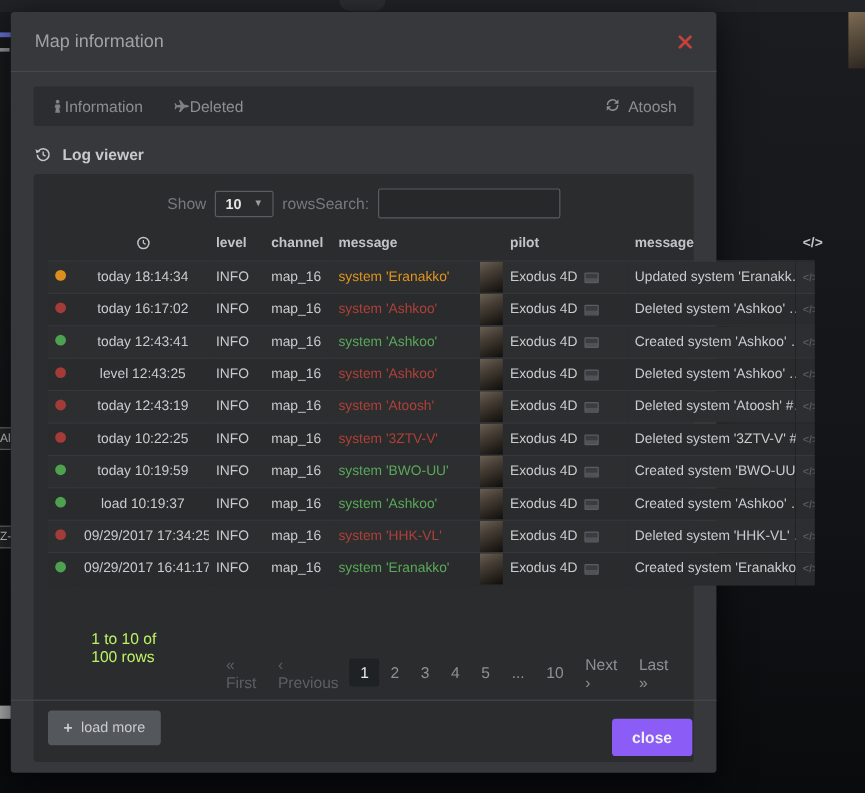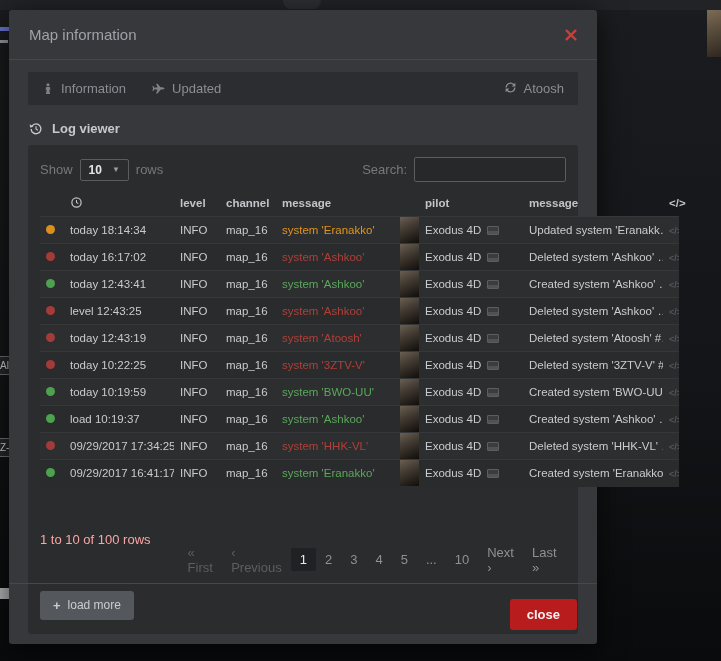--- a/index.html
+++ b/index.html
@@ -35,91 +35,91 @@
     border-bottom:1px solid #45484c;
   }
   .modal-title { color:#9fa2a6; font-size:15px; }
   .close-x { color:#c5413c; cursor:pointer; display:flex; align-items:center; }
 
   
   .tab-bar {
     margin:12px 19px 0; background:#2b2d30; border-radius:2px;
     display:flex; align-items:center; height:33px; padding:0 14px; position:relative;
   }
-  .tab { display:flex; align-items:center; gap:7px; color:#8b8e92; font-size:13px;
+  .tab { display:flex; align-items:center; color:#8b8e92; font-size:13px;
     margin-right:26px; height:100%; position:relative; cursor:pointer; }
   .tab .ticon { display:flex; color:#7e8186; }
   .tab.active { color:#6ba7a1; }
   .tab.active .ticon { color:#6ba7a1; }
   .tab.active::before { content:""; position:absolute; left:-4px; right:-4px; top:-3px;
     height:3px; background:#6cc06e; border-radius:1px; }
   .beta { color:#e0941e; font-size:11px; font-weight:bold; margin-left:2px; }
   .refresh { margin-left:auto; display:flex; align-items:center; gap:7px; color:#8b8e92;
     font-size:13px; cursor:pointer; }
 
   
   .section-heading { margin:16px 20px 9px; display:flex; align-items:center; gap:9px;
     color:#c6c9cc; font-size:13px; font-weight:bold; }
   .section-heading .hicon { color:#c6c9cc; display:flex; }
 
   
   .panel { margin:0 19px; background:#2a2c2e; border-radius:3px; padding:12px 12px 14px; }
 
-  .controls { display:flex; align-items:center; justify-content:space-between; margin-bottom:9px; }
+  .controls { display:flex; align-items:center; justify-content:center; margin-bottom:9px; }
   .ctrl-left, .ctrl-right { display:flex; align-items:center; gap:7px; color:#76797d; font-size:13px; }
   .select-box { display:inline-flex; align-items:center; gap:10px; border:1px solid #595c60;
     border-radius:2px; background:#2a2c2e; padding:3px 8px; color:#e4e6e8; font-size:12px;
     font-weight:bold; cursor:pointer; }
   .select-box .arrow { color:#9a9da1; font-size:8px; font-weight:normal; }
   .search-input { width:152px; height:25px; background:#26282a; border:1px solid #595c60;
     border-radius:2px; color:#d8dadc; font-size:12px; padding:0 6px; outline:none; }
 
   
   table.log { width:100%; border-collapse:collapse; table-layout:fixed; font-size:11.5px; }
   col.c-status { width:24px; }  col.c-time { width:110px; } col.c-level { width:46px; }
   col.c-chan { width:56px; }    col.c-msg { width:118px; }  col.c-avatar { width:25px; }
   col.c-pilot { width:104px; }  col.c-ctx { width:140px; }  col.c-code { width:16px; }
   table.log th { color:#c2c5c8; font-size:11.5px; text-align:left; padding:5px 6px 7px;
     font-weight:bold; }
-  table.log th.right, table.log td.right { text-align:left; }
+  table.log th.right, table.log td.right { text-align:center; }
   table.log td { color:#c9ccce; padding:0 6px; height:27px; overflow:hidden;
     white-space:nowrap; text-overflow:clip; }
   table.log tbody tr { border-top:1px solid #35373a; cursor:pointer; }
   table.log tbody tr:nth-child(odd) { background:#2c2e30; }
   table.log tbody tr:nth-child(even) { background:#292b2d; }
   .dot { width:9px; height:9px; border-radius:50%; display:inline-block; }
   .dot.orange { background:#dd8f1e; } .dot.red { background:#a33b38; } .dot.green { background:#4da14f; }
   .msg.orange { color:#e0941e; } .msg.red { color:#b04038; } .msg.green { color:#5aa85a; }
   td.avatar-cell { padding:0; }
   .avatar { width:20px; height:26px; margin:0 auto;
     background:linear-gradient(155deg,#6a5f52 0%, #473f36 35%, #241f1a 75%, #0f0d0b 100%); }
   .pilot-wrap { display:flex; align-items:center; gap:6px; }
   .card-icon { width:12px; height:9px; border:1px solid #5a5d61; border-radius:1px; display:inline-block;
     background:linear-gradient(#3a3c3f 55%, #505356 55%); cursor:pointer; flex:none; }
   .row-code { color:#54575b; font-size:9px; font-weight:bold; }
   th.code-head { color:#c2c5c8; font-size:11px; text-align:right; }
 
   
   .pagination-row { display:flex; align-items:center; margin-top:13px; font-size:13px; }
-  .page-summary { color:#fca5a5; font-size:13px; }
+  .page-summary { color:#bef264; font-size:13px;margin-left:36px; }
   .pager { flex:1; display:flex; align-items:center; justify-content:space-around;
     margin-left:28px; color:#8e9194;margin-top:41px; }
   .pager .pitem { cursor:pointer; padding:4px 9px; }
   .pager .pitem.disabled { color:#5c5f63; cursor:default; }
   .pager .pitem.active { background:#1f2225; color:#e8eaec; border-radius:2px; }
   .load-more { margin-top:12px; display:inline-flex; align-items:center; gap:7px;
     background:#54585c; color:#caccce; font-size:12px; padding:7px 13px; border-radius:3px;
     border:none; cursor:pointer; font-family:inherit; }
   .load-more .plus { font-weight:bold; font-size:13px; }
 
   
   .modal-footer { position:absolute; left:0; right:0; bottom:0; height:61px;
     border-top:1px solid #45484c; display:flex; align-items:center; justify-content:flex-end;
     padding:0 20px; }
-  .close-btn { background:#b91c1c; color:#f0f3f2; font-weight:bold; font-size:13px;
+  .close-btn { background:#8b5cf6; color:#f0f3f2; font-weight:bold; font-size:13px;
     padding:8px 17px; border:none; border-radius:3px; cursor:pointer; font-family:inherit; }
 </style>
 </head>
 <body>
 
 <div class="frag frag-topstrip"></div>
 <div class="frag frag-blob"></div>
 <div class="frag frag-portrait"></div>
 <div class="frag frag-blueline"></div>
 <div class="frag frag-grayline"></div>
@@ -147,21 +147,21 @@
           </svg>
       </span>
       <span>Information</span>
     </div>
     <div class="tab">
       <span class="ticon">
         <svg width="13" height="13" viewBox="0 0 16 16" fill="currentColor">
             <path d="M15.5 8c0 .8-2.5 1.5-5 1.5L6.8 14H5l1.8-4.6c-1.5-.1-2.9-.2-3.8-.4L1.6 11H.5L1.3 8 .5 5h1.1L3 7c.9-.2 2.3-.3 3.8-.4L5 2h1.8l3.7 4.5c2.5 0 5 .7 5 1.5z"></path>
           </svg>
       </span>
-      <span>Updated</span>
+      <span>Deleted</span>
     </div>
     <div class="refresh">
       <span class="ticon">
         <svg width="13" height="13" viewBox="0 0 16 16" fill="currentColor">
             <path d="M3.5 8a4.5 4.5 0 0 1 7.8-3.1L9.5 6.7H14V2.2l-1.6 1.6A6 6 0 0 0 2 8h1.5zM12.5 8a4.5 4.5 0 0 1-7.8 3.1l1.8-1.8H2v4.5l1.6-1.6A6 6 0 0 0 14 8h-1.5z"></path>
           </svg>
       </span>
       <span>Atoosh</span>
     </div>
   </div>

